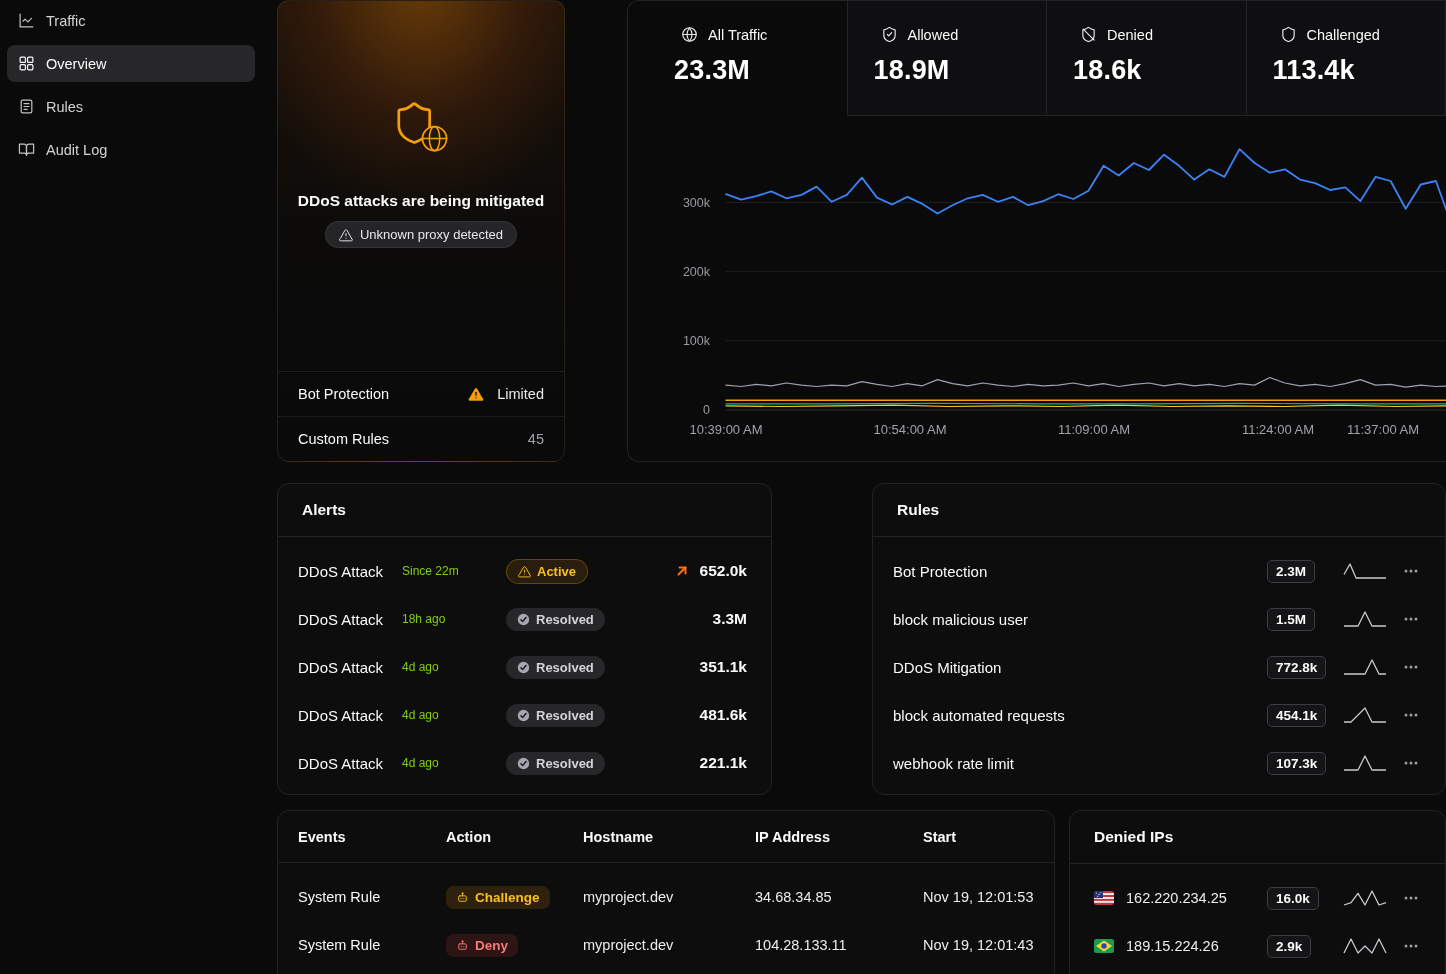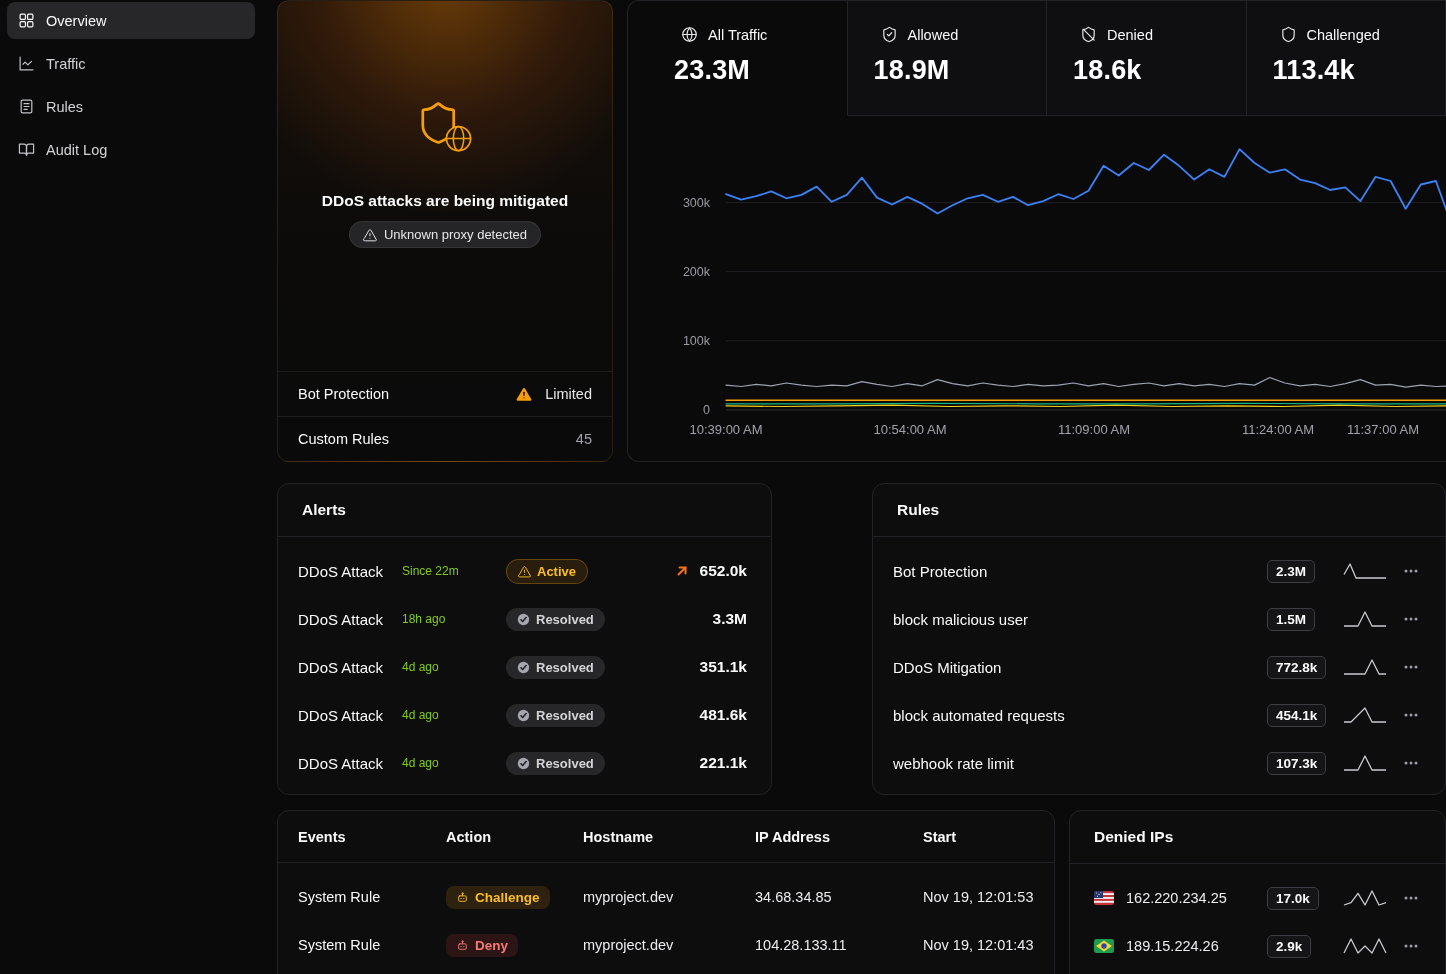--- a/index.html
+++ b/index.html
@@ -15,21 +15,21 @@
 
   
   .sidebar { position:absolute; left:0; top:0; width:262px; height:100%; padding:2px 7px; }
   .nav-item { display:flex; align-items:center; gap:11px; height:37px; padding:0 11px;
     border-radius:8px; color:#d4d4d8; margin-bottom:6px; }
   .nav-item svg { width:17px; height:17px; color:#c2c2c8; }
   .nav-item.active { background:#27272a; color:#fafafa; }
   .nav-item.active svg { color:#fafafa; }
 
   
-  .hero { position:absolute; left:277px; top:0; width:336px; height:462px;
+  .hero { position:absolute; left:277px; top:0; width:288px; height:462px;
     border-radius:12px; border:1px solid rgba(255,190,100,0.12); overflow:hidden;
     background:
       radial-gradient(95% 72% at 50% -4%, rgba(217,119,6,0.42) 0%, rgba(146,64,14,0.22) 40%, rgba(0,0,0,0) 70%),
       linear-gradient(180deg,#171009 0%, #0c0b0a 55%, #0a0a0a 100%);
   }
   .hero-icon { position:absolute; left:50%; top:98px; transform:translateX(-50%); }
   .hero-title { position:absolute; top:191px; left:0; width:100%; text-align:center;
     font-size:15.5px; font-weight:700; color:#fafafa; }
   .hero-badge { position:absolute; top:220px; left:50%; transform:translateX(-50%);
     display:inline-flex; align-items:center; gap:7px; white-space:nowrap;
@@ -208,31 +208,31 @@
           <polygon points="10,1.6 18,7 10,12.4 2,7" fill="#f6d33e"></polygon>
           <circle cx="10" cy="7" r="2.7" fill="#2b49a3"></circle>
         </g>
       </symbol>
   </defs>
 </svg>
 
 <div class="stage" data-interactable="false">
 
   <nav class="sidebar" data-interactable="false">
+    <div class="nav-item" data-interactable="true">
+      <svg class="ic" data-interactable="false">
+          <use href="#i-chart"></use>
+        </svg>
+      <span data-interactable="false">Traffic</span>
+    </div>
     <div class="nav-item active" data-interactable="true">
       <svg class="ic" data-interactable="false">
           <use href="#i-grid"></use>
         </svg>
       <span data-interactable="false">Overview</span>
-    </div>
-    <div class="nav-item" data-interactable="true">
-      <svg class="ic" data-interactable="false">
-          <use href="#i-chart"></use>
-        </svg>
-      <span data-interactable="false">Traffic</span>
     </div>
     <div class="nav-item" data-interactable="true">
       <svg class="ic" data-interactable="false">
           <use href="#i-rules"></use>
         </svg>
       <span data-interactable="false">Rules</span>
     </div>
     <div class="nav-item" data-interactable="true">
       <svg class="ic" data-interactable="false">
           <use href="#i-book"></use>
@@ -528,21 +528,21 @@
 
   <section class="card ips-card" data-interactable="false">
     <div class="card-header" data-interactable="false">Denied IPs</div>
     <div class="card-body">
       <div class="ip-row" data-interactable="true">
         <svg class="flag" data-interactable="false" viewBox="0 0 20 14">
             <use href="#i-flag-us"></use>
           </svg>
         <span class="ip-addr" data-interactable="false">162.220.234.25</span>
         <span class="chip-col">
-            <span class="chip" data-interactable="false">17.0k</span>
+            <span class="chip" data-interactable="false">16.0k</span>
           </span>
         <svg class="spark" data-interactable="false" viewBox="0 0 44 20">
             <polyline points="1.0,17.0 8.0,14.7 15.0,5.3 22.0,17.0 29.0,3.0 36.0,17.0 43.0,14.7" fill="none" stroke="#c9c9d0" stroke-width="1.3" stroke-linejoin="round"></polyline>
           </svg>
         <span class="dots" data-interactable="true">
             <svg data-interactable="false" viewBox="0 0 16 16" width="16" height="16">
               <use href="#i-dots"></use>
             </svg>
           </span>
       </div>

